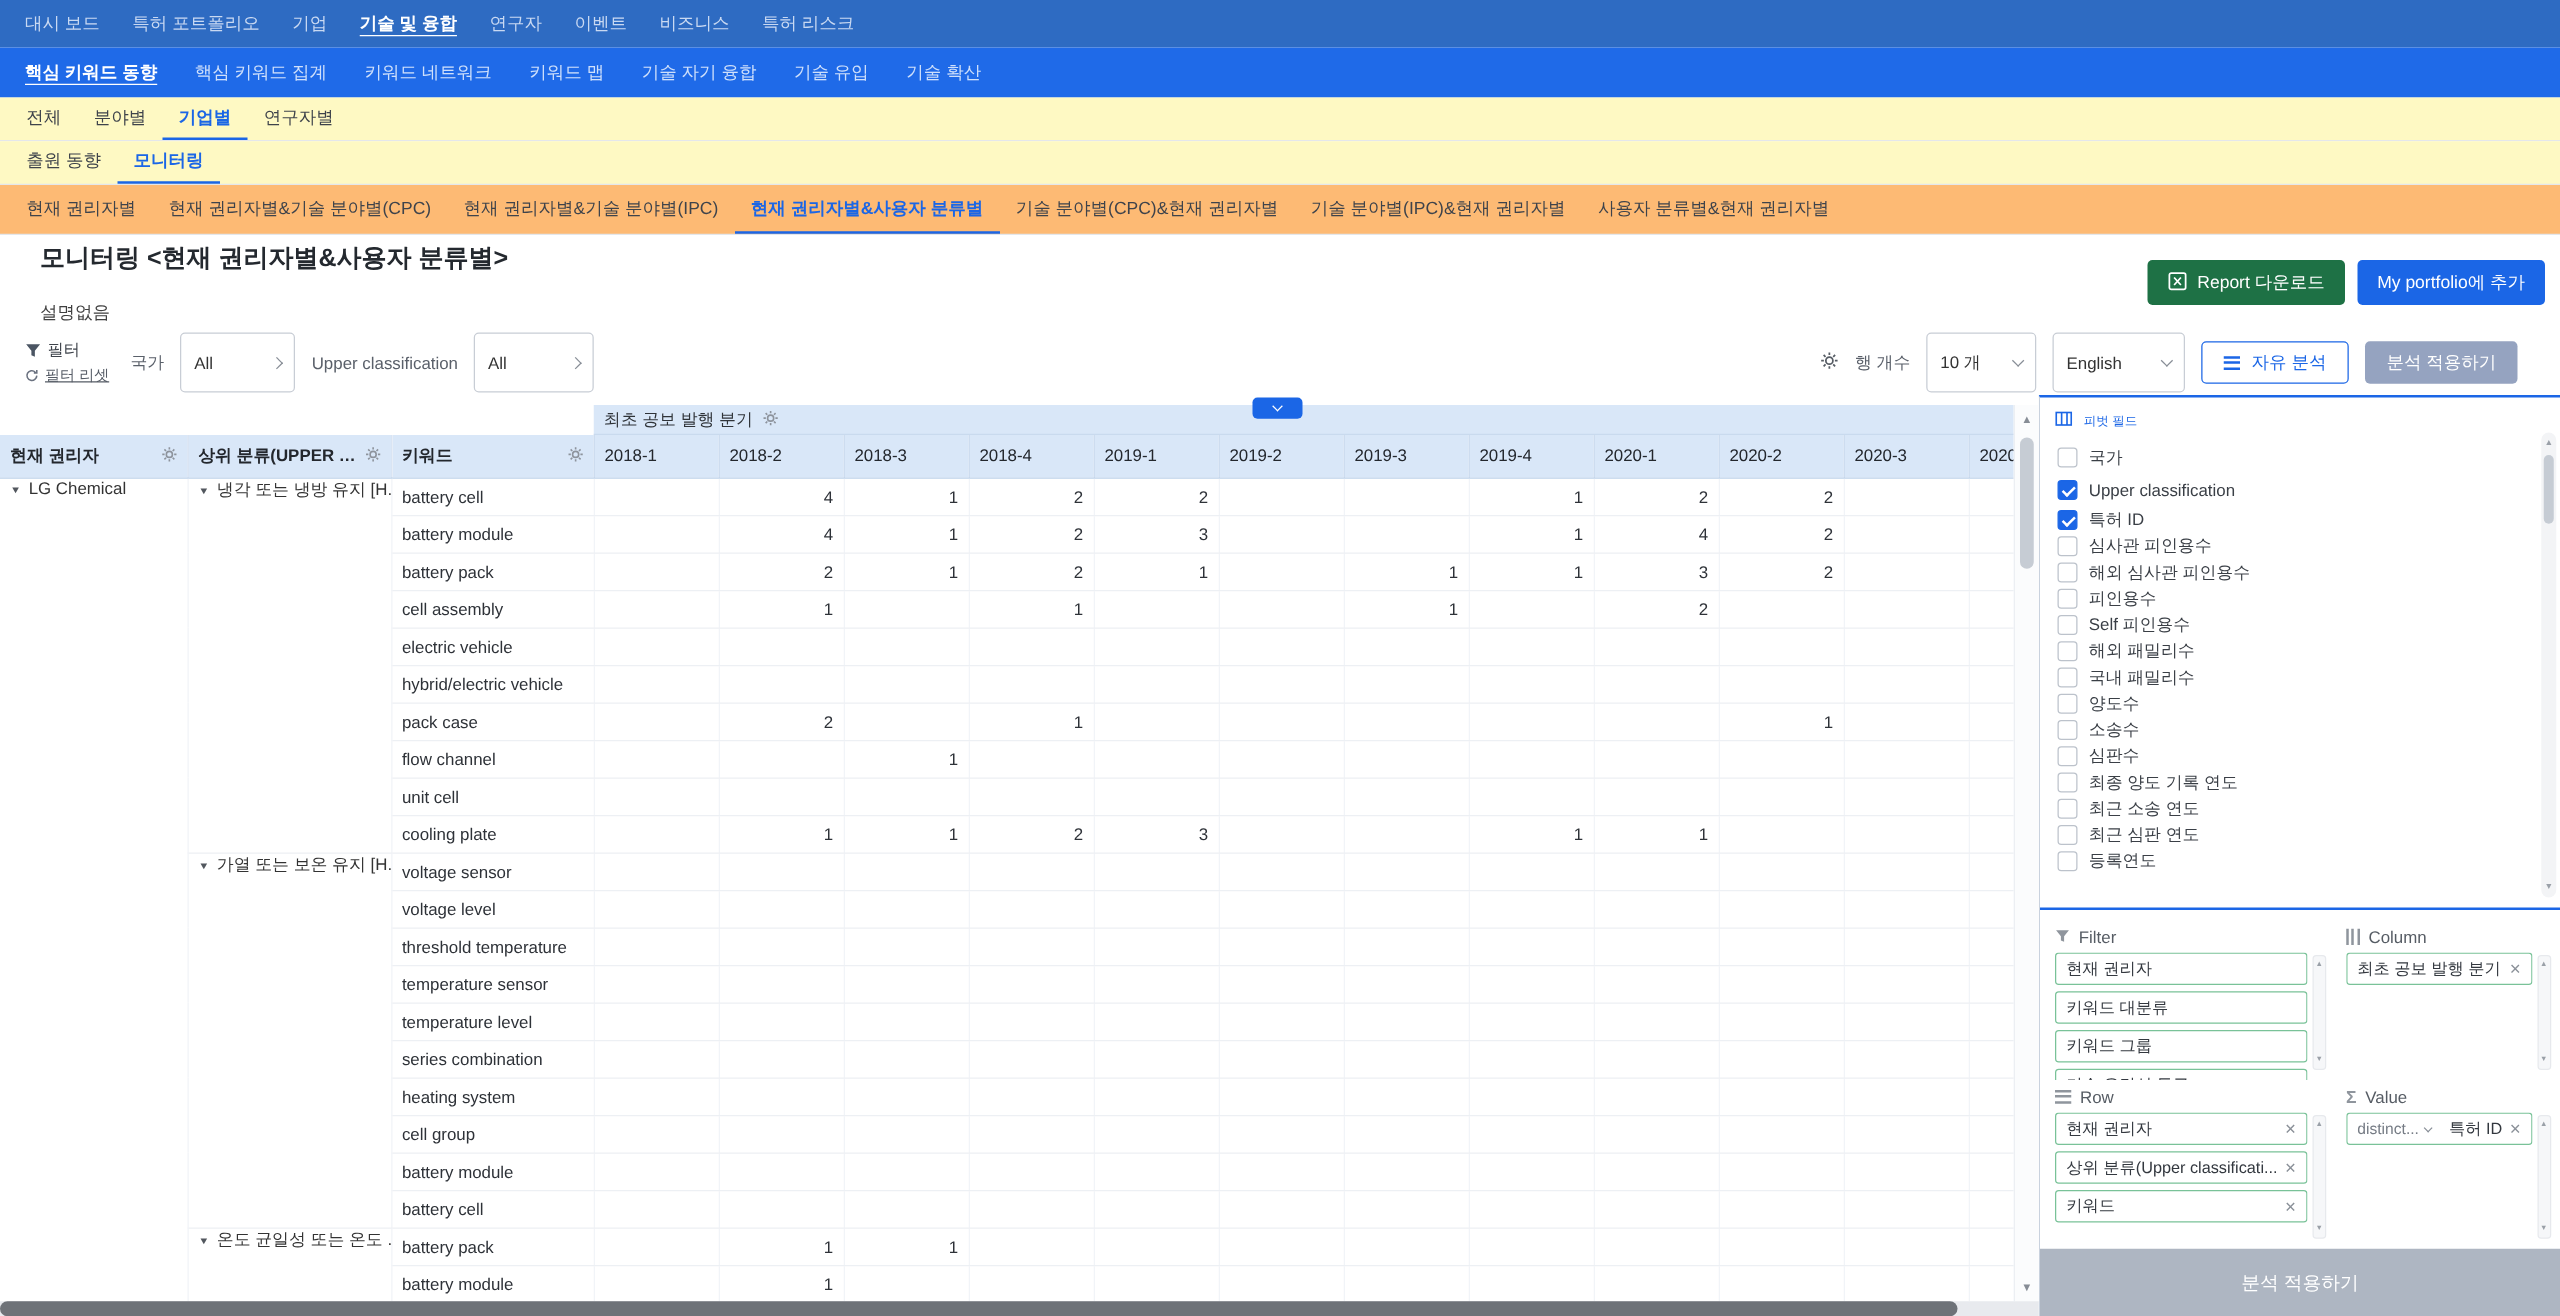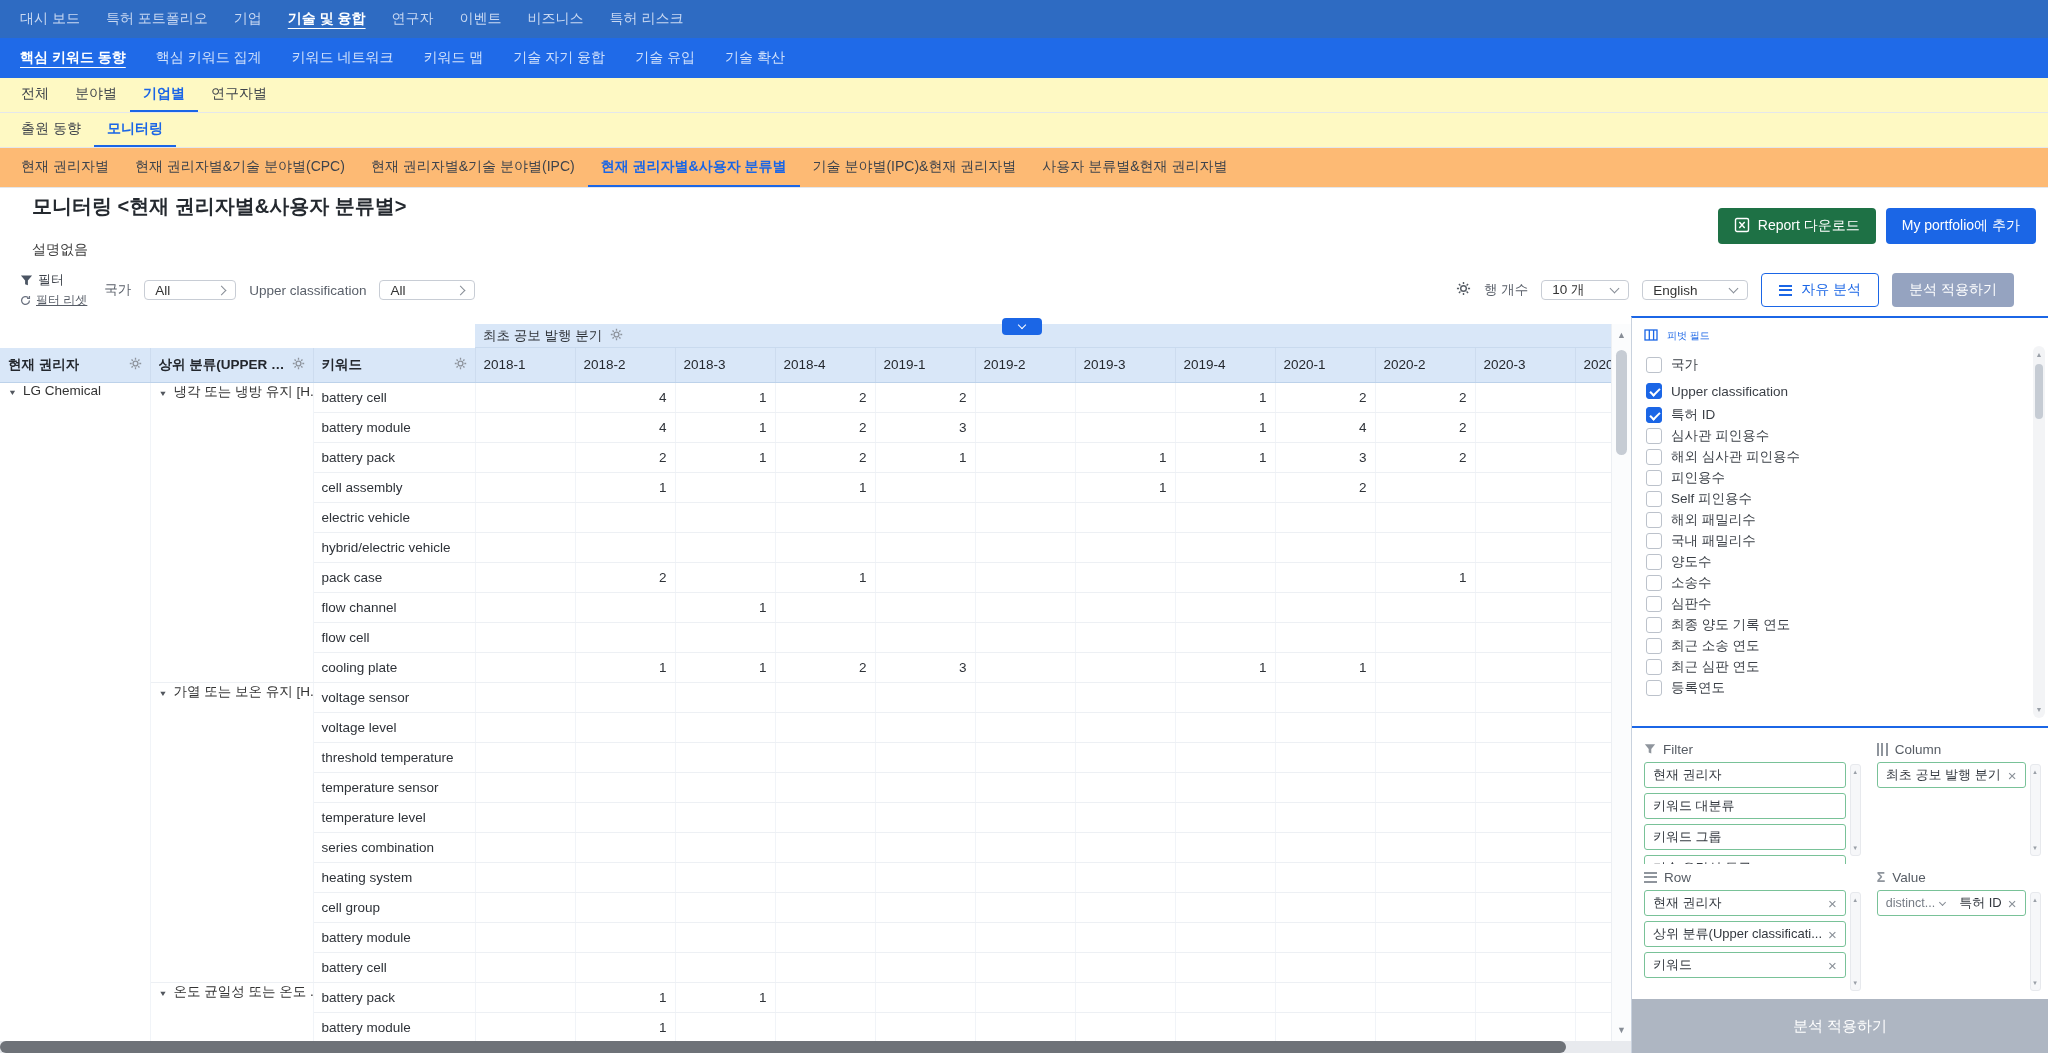--- a/index.html
+++ b/index.html
@@ -28,21 +28,21 @@
   .btn{height:36px;border:none;border-radius:4px;display:flex;align-items:center;gap:8px;padding:0 16px;font-size:14px;color:#fff;cursor:pointer}
   .btn-green{background:#1e7145}
   .btn-blue{background:#1b66e6}
 
   
   .toolbar{height:52px;display:flex;align-items:center;padding:0 34px 0 20px;gap:13px;background:#fff}
   .filter-block{display:flex;flex-direction:column;gap:3px;margin-right:4px}
   .filter-line{display:flex;align-items:center;gap:5px;font-size:13px;color:#3e434b;white-space:nowrap}
   .filter-reset{font-size:12px;color:#565c66;text-decoration:underline;cursor:pointer}
   .tb-label{font-size:13.5px;color:#5a606a;white-space:nowrap}
-  .select{height:20px;border:1px solid #c8cdd5;border-radius:4px;background:#fff;display:flex;align-items:center;justify-content:space-between;padding:0 10px;font-size:13.5px;color:#333;cursor:pointer;white-space:nowrap}
+  .select{height:48px;border:1px solid #c8cdd5;border-radius:4px;background:#fff;display:flex;align-items:center;justify-content:space-between;padding:0 10px;font-size:13.5px;color:#333;cursor:pointer;white-space:nowrap}
   .sel-country{width:92px}.sel-upper{width:96px}.sel-rows{width:88px}.sel-lang{width:106px}
   .spacer{flex:1}
   .btn-outline{height:34px;border:1px solid #1b66e6;color:#1b66e6;background:#fff;border-radius:4px;display:flex;align-items:center;gap:9px;padding:0 17px;font-size:14px;cursor:pointer}
   .btn-muted{height:34px;background:#95a3c0;color:#fff;border:none;border-radius:4px;padding:0 17px;font-size:14px;cursor:pointer}
 
   
   .chev{display:inline-block;width:7px;height:7px;border-right:1.6px solid #878d96;border-bottom:1.6px solid #878d96;transform:rotate(45deg);margin-top:-4px}
   .chev.right{transform:rotate(-45deg);margin-top:0}
   .chev.up{transform:rotate(-135deg);margin-top:3px}
   .chev.white{border-color:#fff;width:6px;height:6px;margin-top:-3px}
@@ -147,20 +147,21 @@
   </div>
 <div class="tabs tabs2" id="tabs2">
     <span class="item">출원 동향</span>
     <span class="item active">모니터링</span>
   </div>
 <div class="tabs tabs3" id="tabs3">
     <span class="item">현재 권리자별</span>
     <span class="item">현재 권리자별&amp;기술 분야별(CPC)</span>
     <span class="item">현재 권리자별&amp;기술 분야별(IPC)</span>
     <span class="item active">현재 권리자별&amp;사용자 분류별</span>
+    <span class="item">기술 분야별(CPC)&amp;현재 권리자별</span>
     <span class="item">기술 분야별(IPC)&amp;현재 권리자별</span>
     <span class="item">사용자 분류별&amp;현재 권리자별</span>
   </div>
 
 <div class="page-head">
   <div>
     <h1>모니터링 &lt;현재 권리자별&amp;사용자 분류별&gt;</h1>
     <div class="page-sub">설명없음</div>
   </div>
   <div class="head-actions">
@@ -430,21 +431,21 @@
               <td class="td-val"></td>
               <td class="td-val"></td>
               <td class="td-val"></td>
               <td class="td-val"></td>
               <td class="td-val"></td>
               <td class="td-val"></td>
               <td class="td-val"></td>
               <td class="td-val"></td>
             </tr>
             <tr class="data-row">
-              <td class="td-kw">flow cell</td>
+              <td class="td-kw">unit cell</td>
               <td class="td-val"></td>
               <td class="td-val"></td>
               <td class="td-val"></td>
               <td class="td-val"></td>
               <td class="td-val"></td>
               <td class="td-val"></td>
               <td class="td-val"></td>
               <td class="td-val"></td>
               <td class="td-val"></td>
               <td class="td-val"></td>

